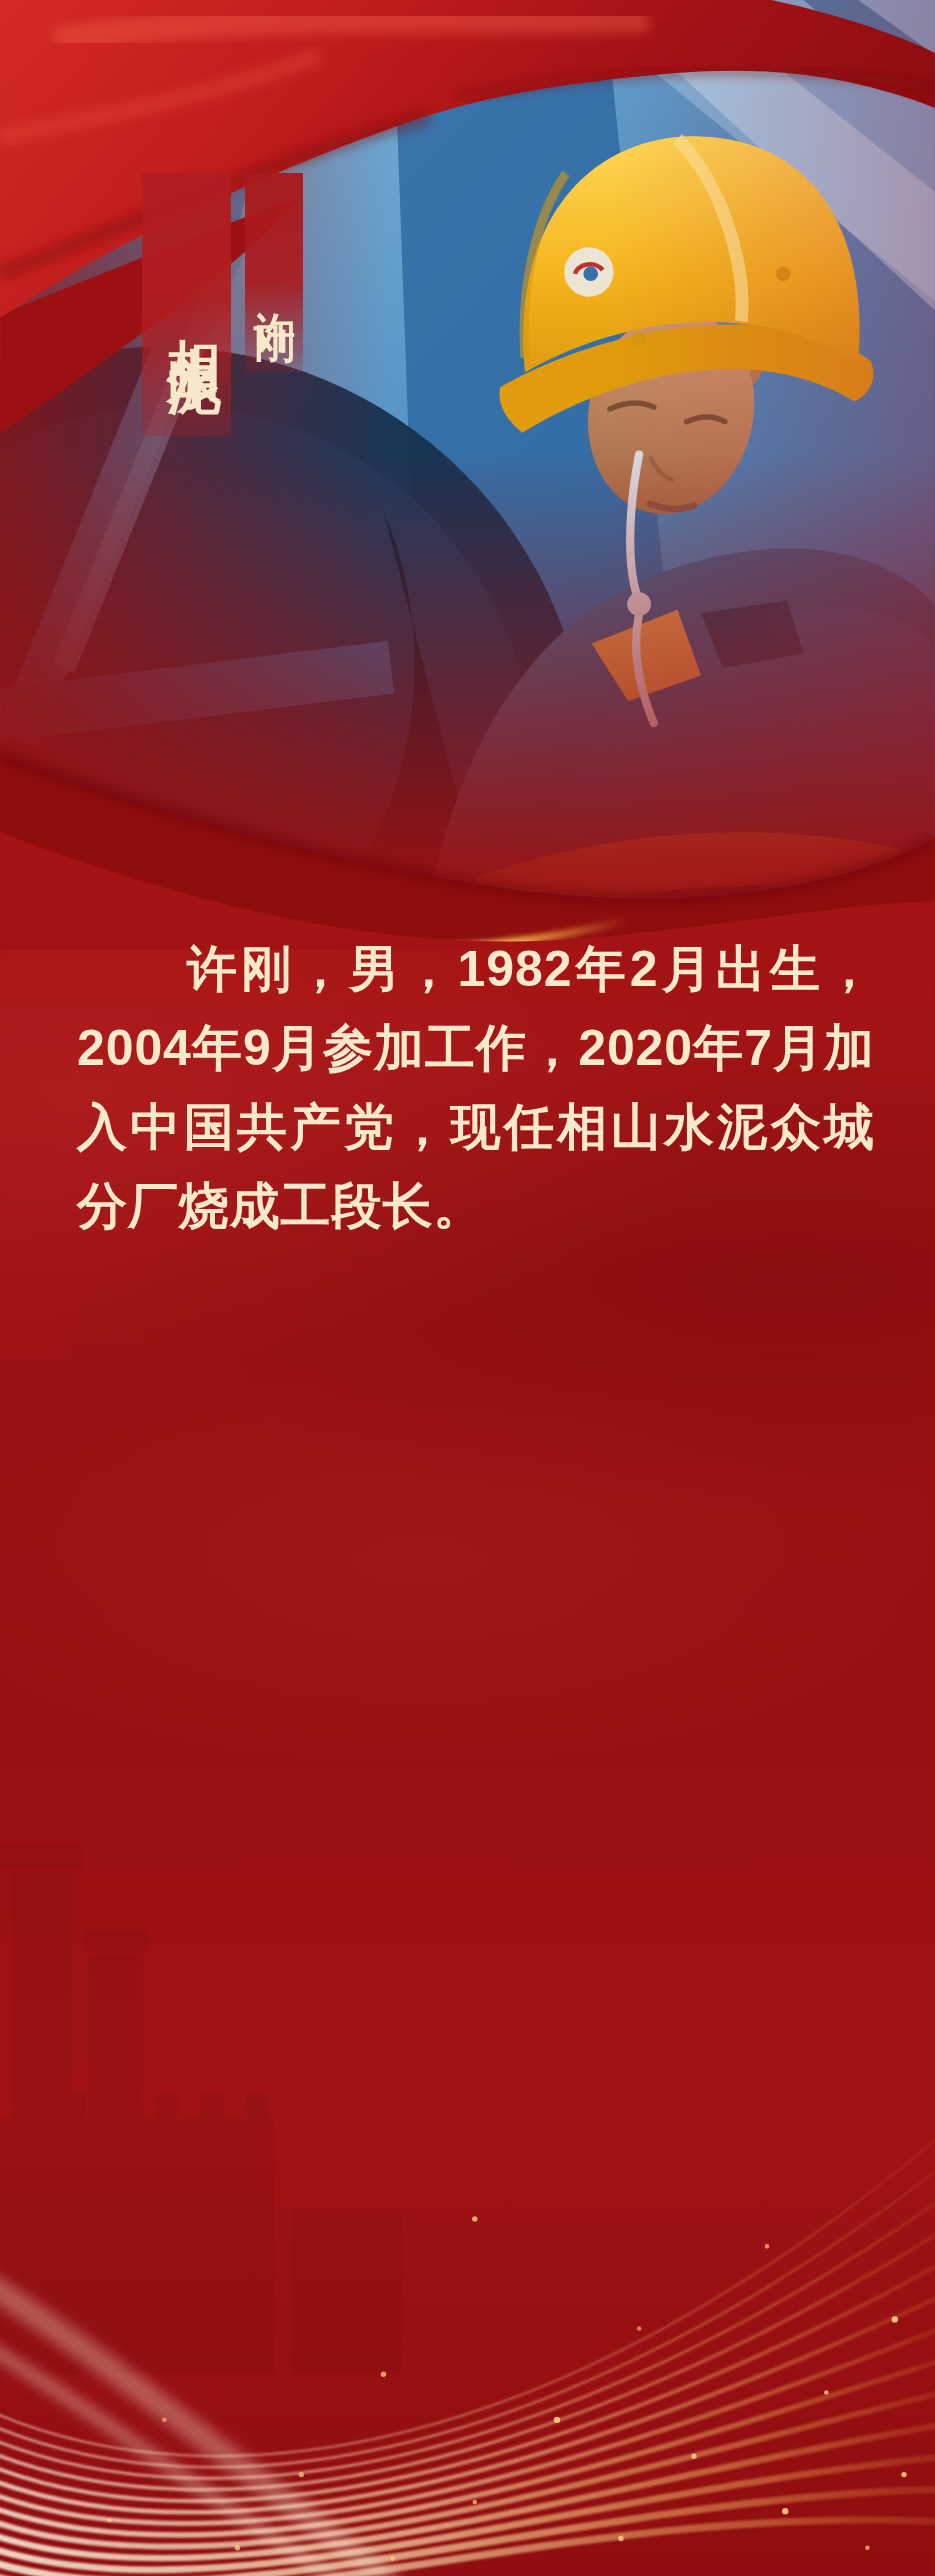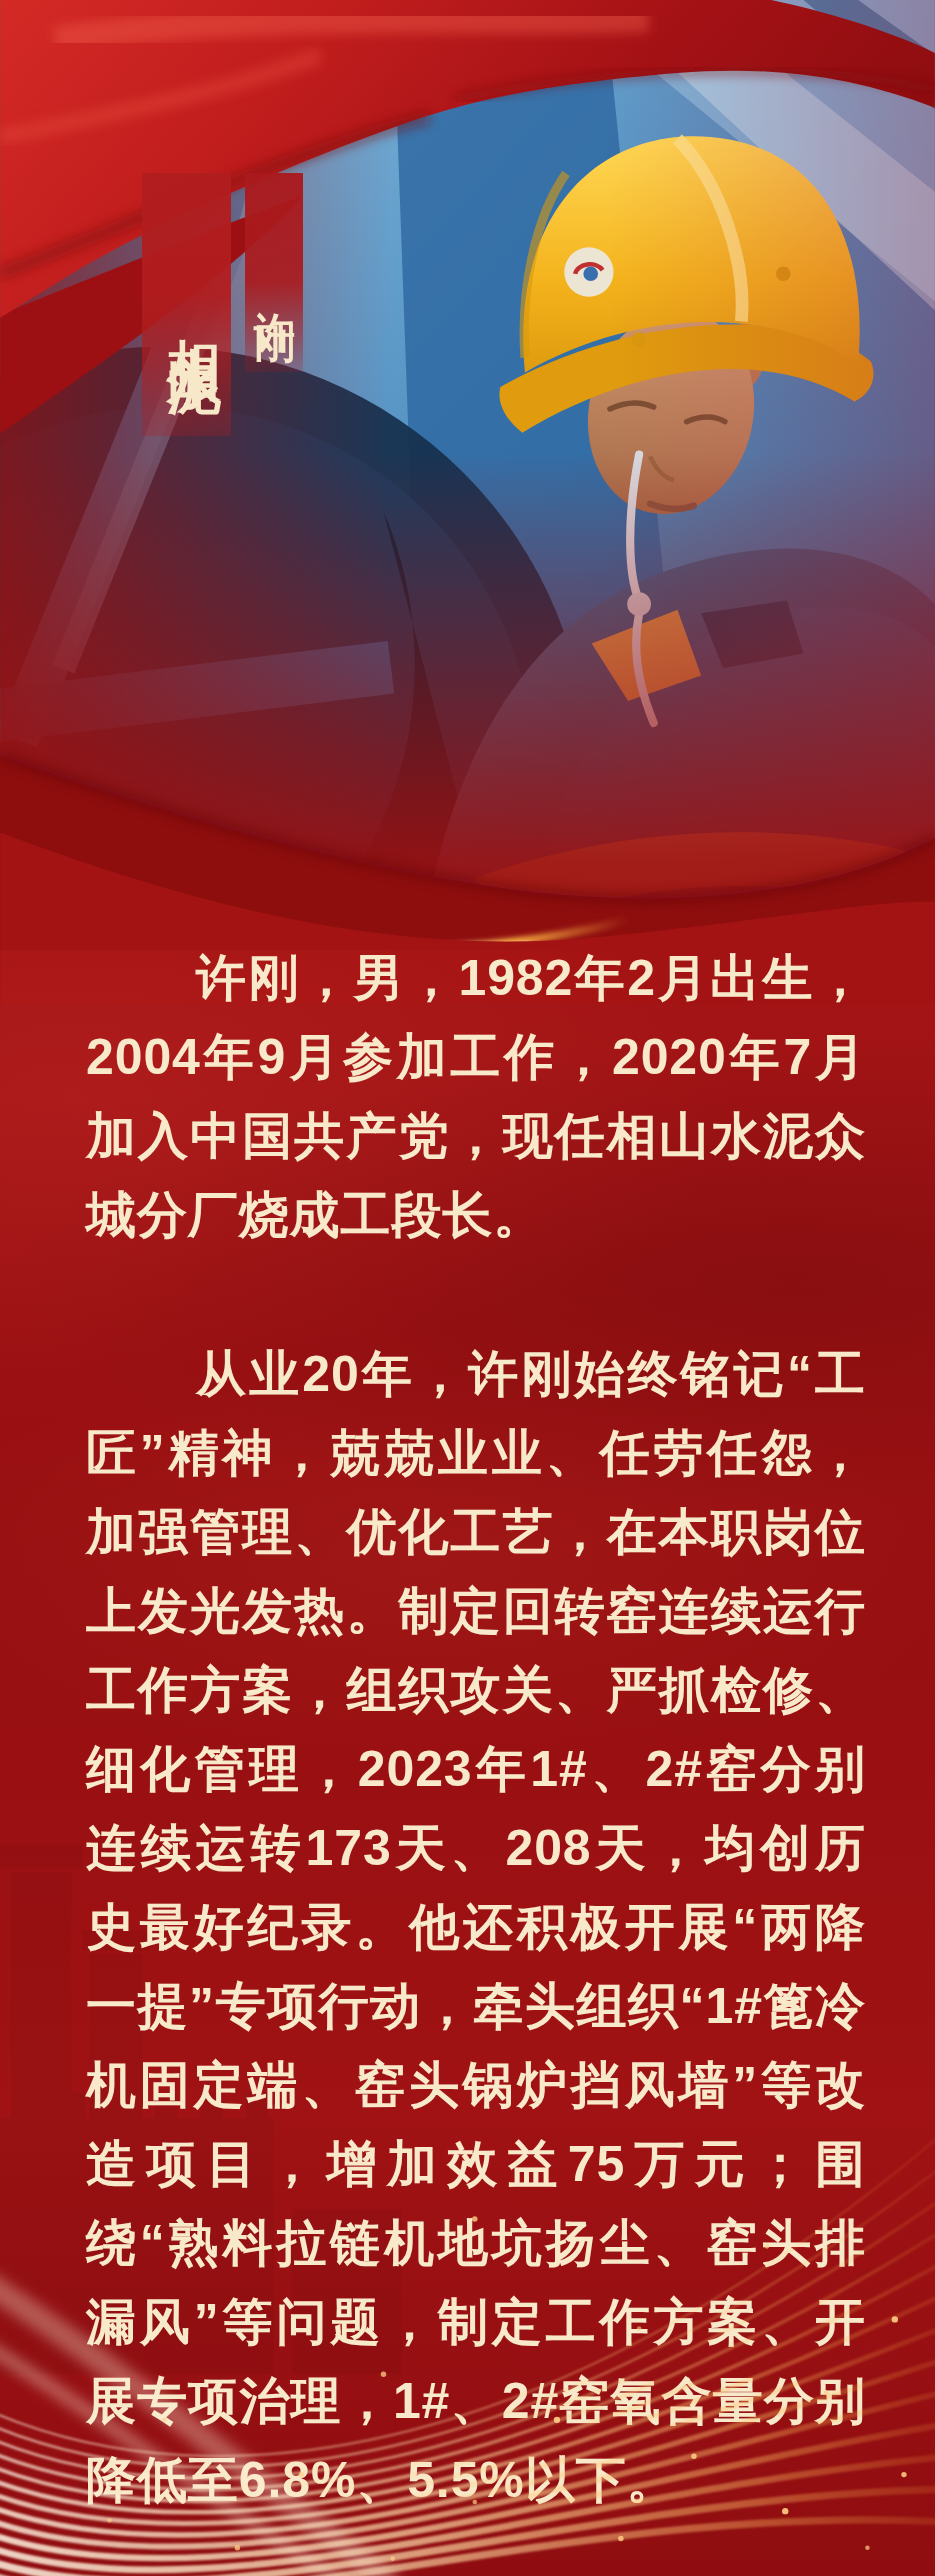--- a/index.html
+++ b/index.html
@@ -33,21 +33,21 @@
     background:linear-gradient(180deg,rgba(177,29,31,.97) 0%,rgba(177,29,31,.95) 46%,rgba(177,29,31,.62) 74%,rgba(177,29,31,.28) 100%);
   }
   .banner-name{
     left:245px;top:173px;width:58px;height:199px;
     font-size:41px;letter-spacing:11px;padding-top:35px;
     background:linear-gradient(180deg,rgba(170,26,29,.97) 0%,rgba(170,26,29,.92) 55%,rgba(170,26,29,.45) 85%,rgba(170,26,29,.18) 100%);
   }
   
   .article{position:absolute;left:71px;top:924px;width:810px;}
   .article p{
-    margin:15px;color:#f7e9c9;
+    margin:6px;color:#f7e9c9;
     font-size:50px;line-height:79px;font-weight:700;
     text-align:justify;text-justify:inter-ideograph;
     text-indent:2.2em;
     letter-spacing:0.9px;
   }
   .article p + p{margin-top:80px;}
   
   .building-silhouette{position:absolute;left:0;top:1735px;opacity:.08;}
   .arc-deco{position:absolute;left:0;top:1945px;}
 </style>
@@ -201,21 +201,20 @@
       <rect x="120" y="392" width="24" height="28"></rect>
         <rect x="170" y="392" width="24" height="28"></rect>
       <rect x="220" y="392" width="24" height="28"></rect>
         <rect x="270" y="392" width="24" height="28"></rect>
       <rect x="320" y="520" width="120" height="180"></rect>
     </g>
   </svg>
 
   <div class="article">
     <p>许刚，男，1982年2月出生，2004年9月参加工作，2020年7月加入中国共产党，现任相山水泥众城分厂烧成工段长。</p>
-    <p>从业20年，许刚始终铭记“工匠”精神，兢兢业业、任劳任怨，加强管理、优化工艺，在本职岗位上发光发热。制定回转窑连续运行工作方案，组织攻关、严抓检修、细化管理，2023年1#、2#窑分别连续运转173天、208天，均创历史最好纪录。他还积极开展“两降一提”专项行动，牵头组织“1#篦冷机固定端、窑头锅炉挡风墙”等改造项目，增加效益75万元；围绕“熟料拉链机地坑扬尘、窑头排漏风”等问题，制定工作方案、开展专项治理，1#、2#窑氧含量分别降低至6.8%、5.5%以下。</p>
   </div>
 
   <svg class="arc-deco" width="935" height="631" viewBox="0 0 1024 691">
     <defs>
       <linearGradient id="arcLine" x1="0" y1="0" x2="1" y2="0">
         <stop offset="0" stop-color="rgba(255,245,228,.95)"></stop>
         <stop offset=".45" stop-color="rgba(255,222,170,.75)"></stop>
         <stop offset=".8" stop-color="rgba(255,190,100,.45)"></stop>
         <stop offset="1" stop-color="rgba(255,170,60,.15)"></stop>
       </linearGradient>

